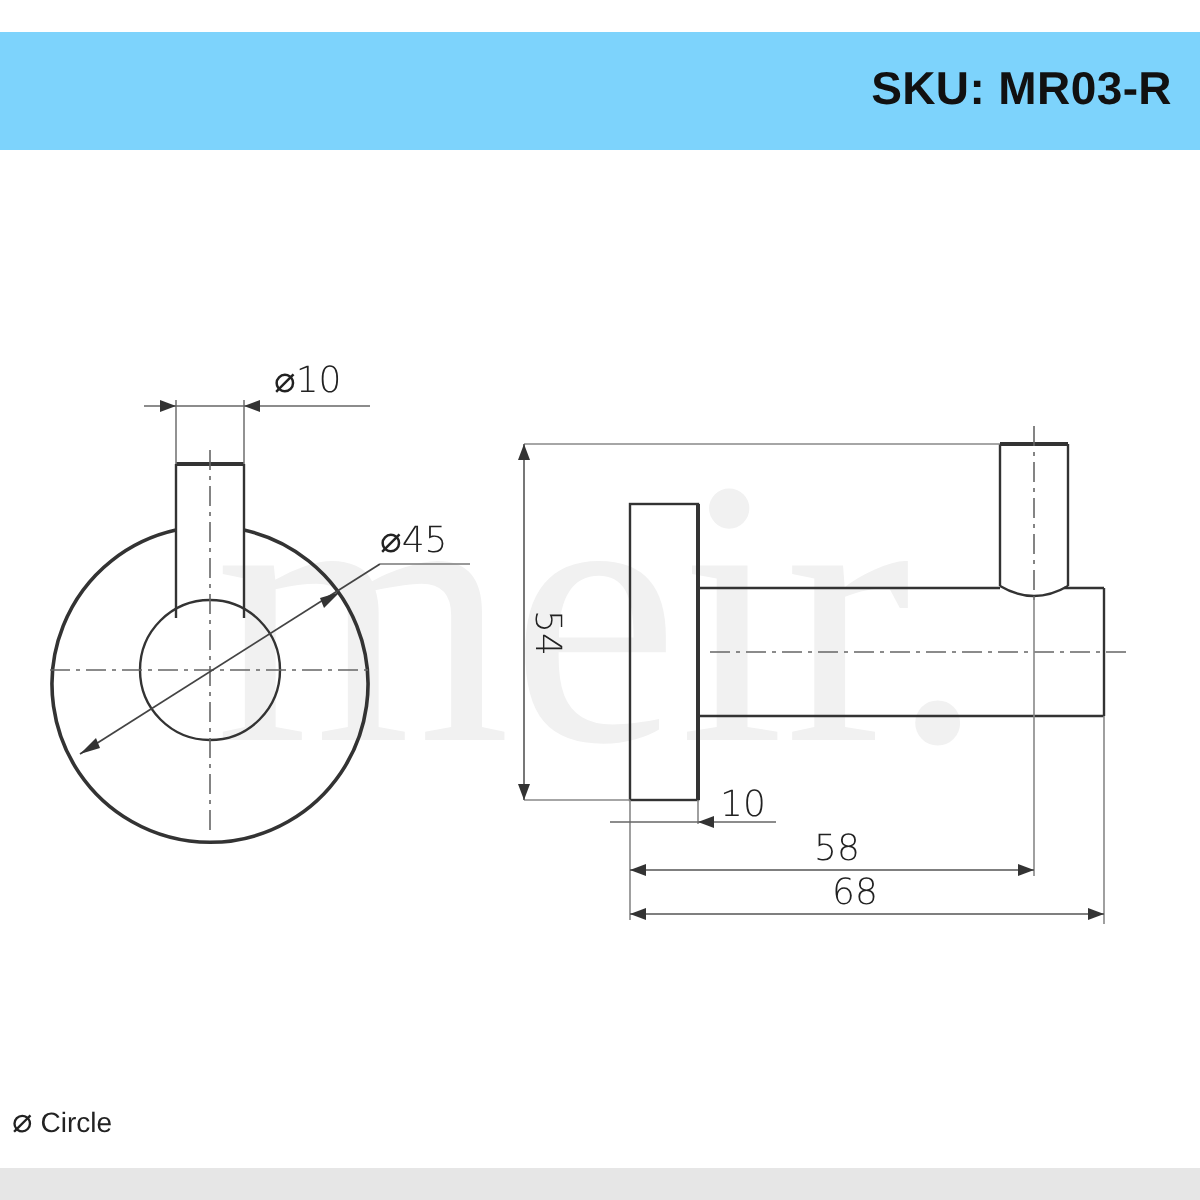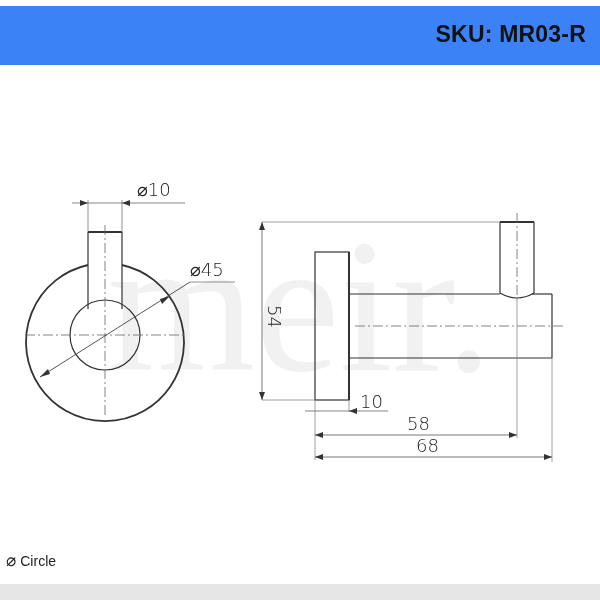--- a/index.html
+++ b/index.html
@@ -1,17 +1,17 @@
 <!DOCTYPE html>
 <html><head>
 <meta charset="utf-8">
 <style>
   html,body{margin:0;padding:0;background:#fff;}
   body{width:600px;height:600px;position:relative;overflow:hidden;font-family:"Liberation Sans",sans-serif;}
-  .header{position:absolute;left:0;top:6px;width:600px;height:59px;background:#3b82f6;}
+  .header{position:absolute;left:0;top:16px;width:600px;height:59px;background:#7dd3fc;}
   .sku{position:absolute;right:14px;top:15px;font-size:23px;font-weight:bold;color:#111;letter-spacing:0.2px;}
   .footer{position:absolute;left:0;top:584px;width:600px;height:16px;background:#e6e6e6;}
   .legend{position:absolute;left:6px;top:552px;font-size:14px;color:#222;display:flex;align-items:center;gap:4px;}
   .legend .sym{font-size:17px;line-height:1;}
   svg{position:absolute;left:0;top:0;}
   .dim{font-family:"DejaVu Sans",sans-serif;font-size:18px;fill:#222;font-weight:300;}
 </style>
 </head>
 <body>
 

